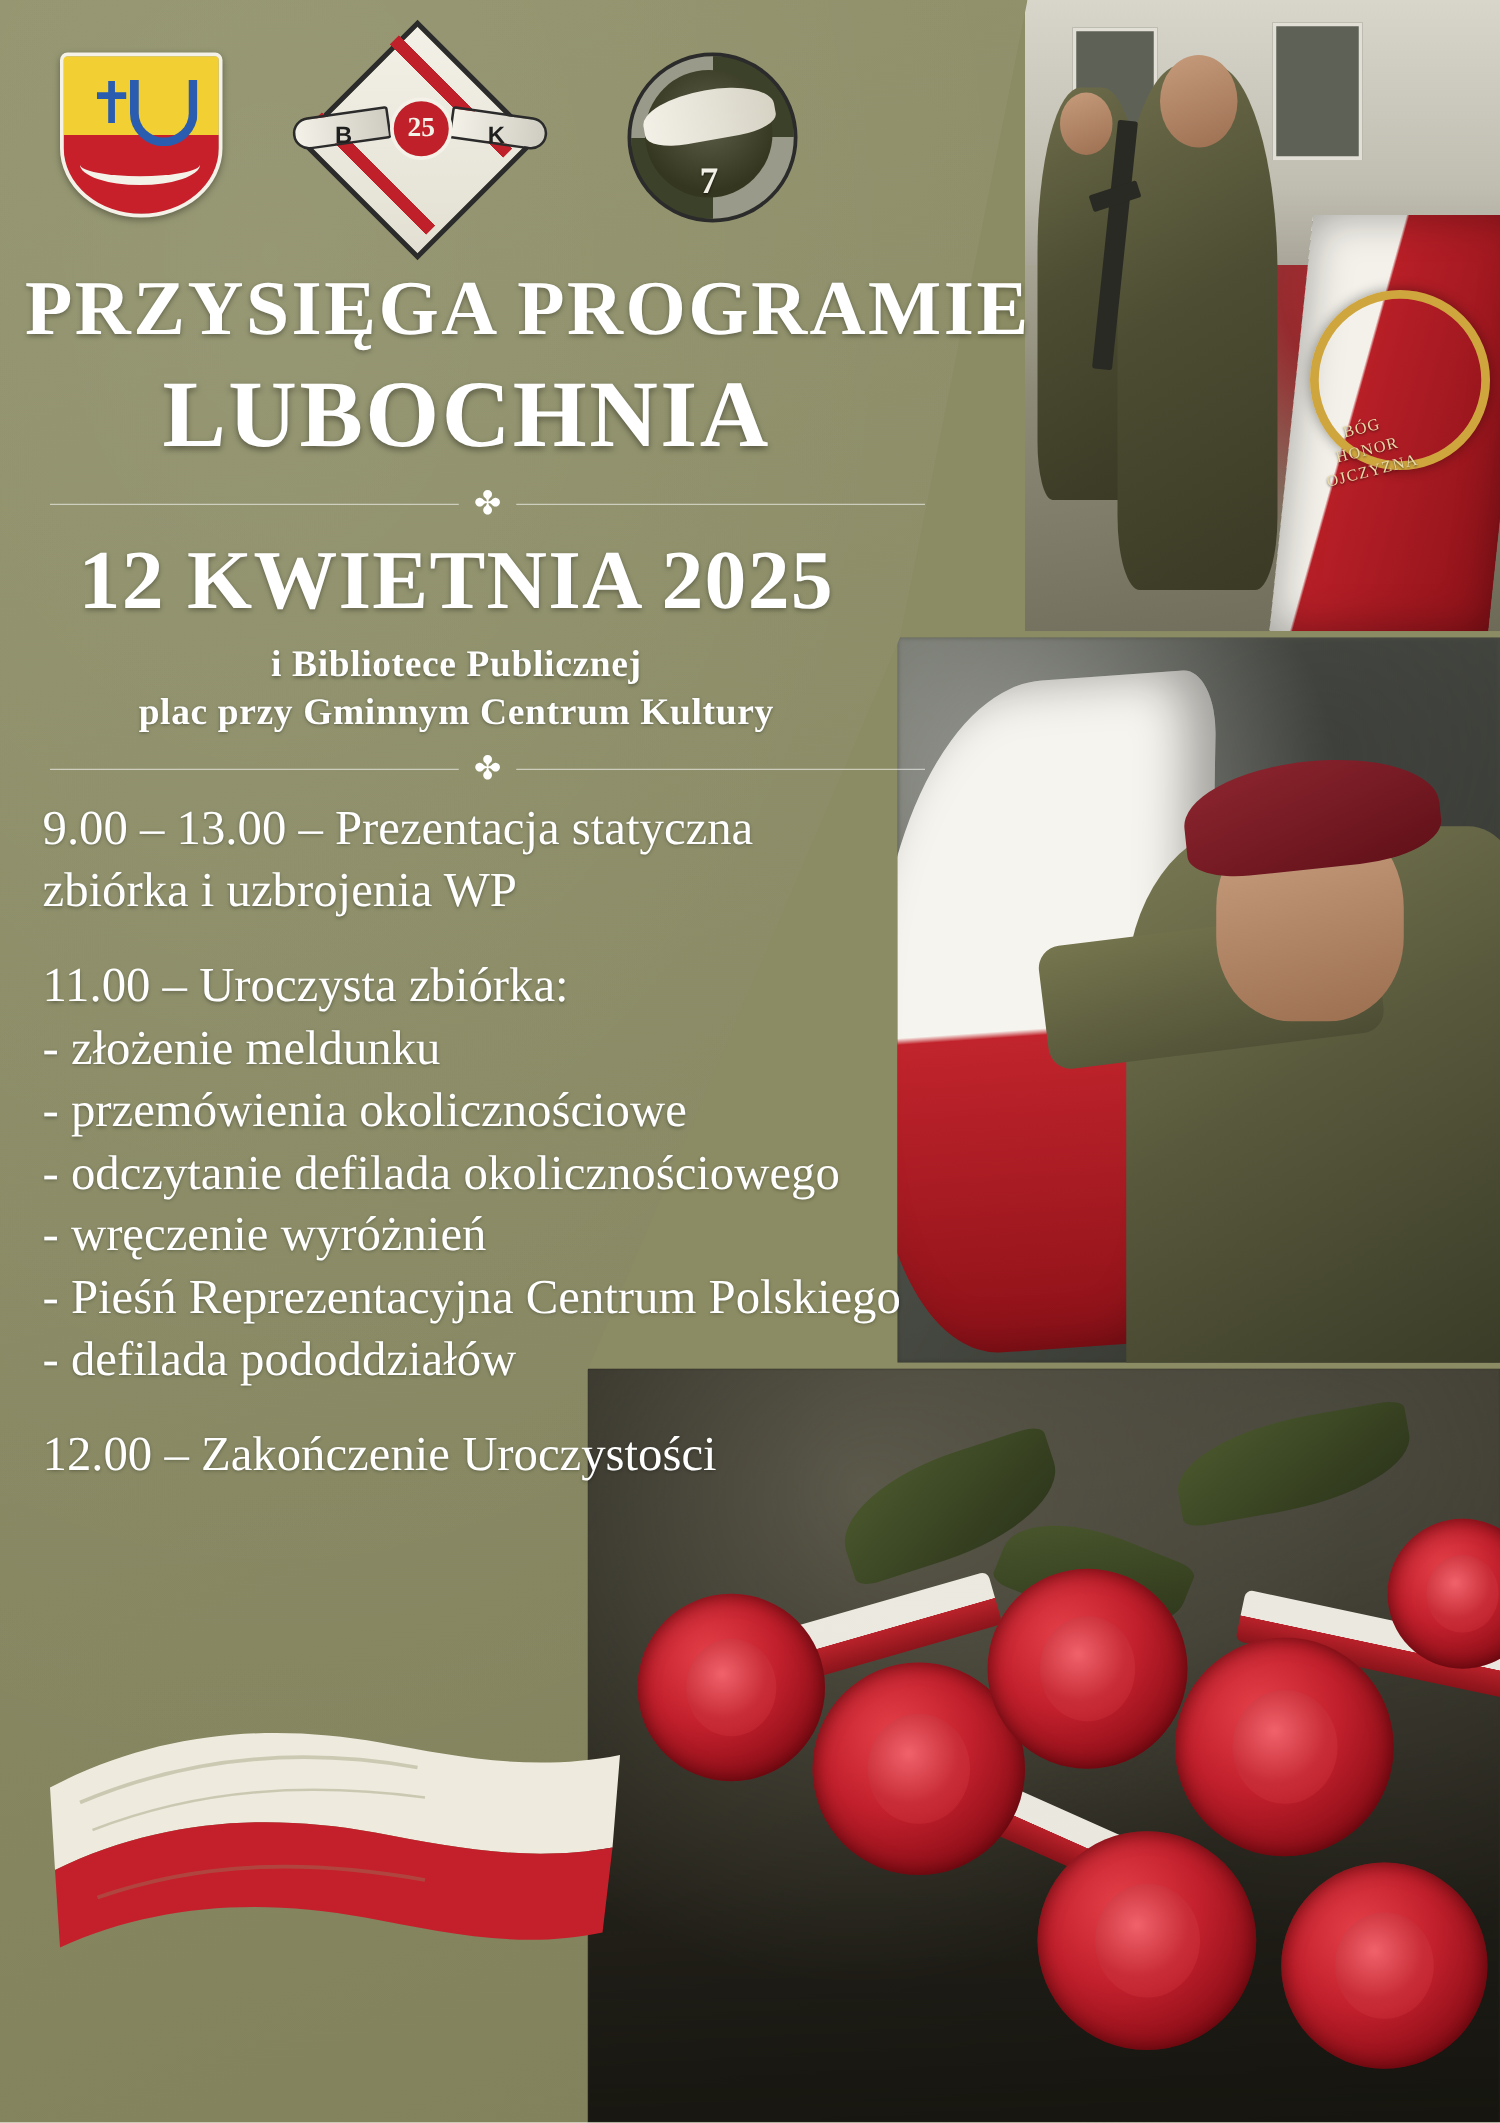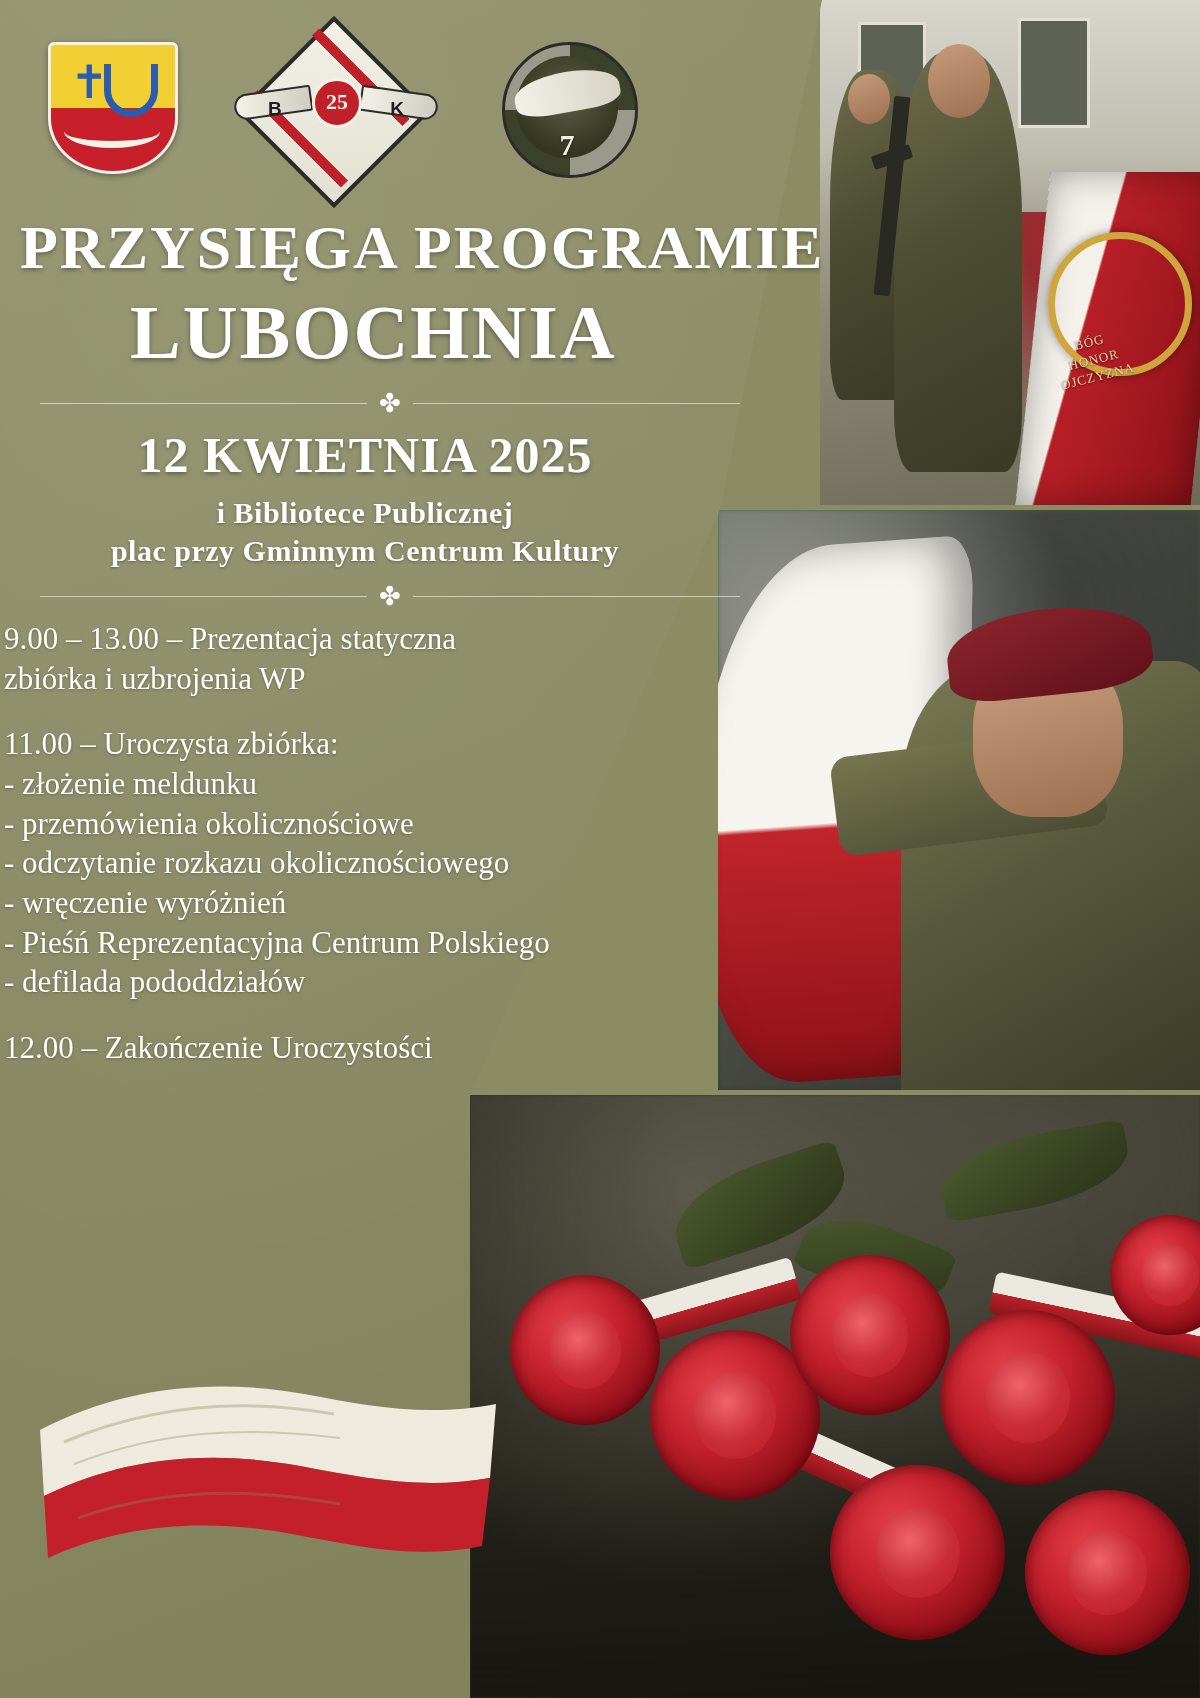--- a/index.html
+++ b/index.html
@@ -297,21 +297,21 @@
   .divider .line {
     flex: 1; height: 1px; background: rgba(255,255,255,.55);
   }
   .divider .ornament {
     font-size: 26px; line-height: 26px; color: #ffffff;
     font-family: "DejaVu Sans", sans-serif;
   }
 
   .date {
     text-align: center; width: 730px;
-    font-size: 50px; font-weight: bold; letter-spacing: 1px;
+    font-size: 67px; font-weight: bold; letter-spacing: 1px;
     font-family: "Liberation Serif", serif;
     text-shadow: 0 2px 4px rgba(0,0,0,.35);
     margin-top: 8px;
   }
   .venue {
     text-align: center; width: 730px;
     font-size: 30px; font-weight: bold; line-height: 1.25;
     font-family: "Liberation Serif", serif;
     letter-spacing: .5px;
     margin-top: 10px;
@@ -320,22 +320,22 @@
 
   .program-title {
     width: 700px; text-align: center;
     font-size: 48px; letter-spacing: 1px;
     margin: 16px 0 12px 0;
     font-family: "Liberation Serif", serif;
     text-shadow: 0 2px 4px rgba(0,0,0,.35);
   }
 
   .program {
-    margin-left: 4px;
-    font-size: 31px;
+    margin-left: 34px;
+    font-size: 39px;
     line-height: 1.28;
     font-family: "Liberation Serif", serif;
     text-shadow: 0 1px 3px rgba(0,0,0,.3);
   }
   .program .block { margin-bottom: 26px; }
   .program .sub { margin-left: 0; }
 
   
   .flag-brush {
     position: absolute;
@@ -453,21 +453,21 @@
 
       <div class="block">
         <div>9.00 – 13.00 – Prezentacja statyczna</div>
         <div> zbiórka i uzbrojenia WP</div>
       </div>
 
       <div class="block">
         <div>11.00 – Uroczysta zbiórka:</div>
         <div class="sub">- złożenie meldunku</div>
         <div class="sub">- przemówienia okolicznościowe</div>
-        <div class="sub">- odczytanie rozkazu okolicznościowego</div>
+        <div class="sub">- odczytanie defilada okolicznościowego</div>
         <div class="sub">- wręczenie wyróżnień</div>
         <div class="sub">- Pieśń Reprezentacyjna Centrum Polskiego</div>
         <div class="sub">- defilada pododdziałów</div>
       </div>
 
       <div class="block">
         <div>12.00 – Zakończenie Uroczystości</div>
       </div>
     </div>
 

